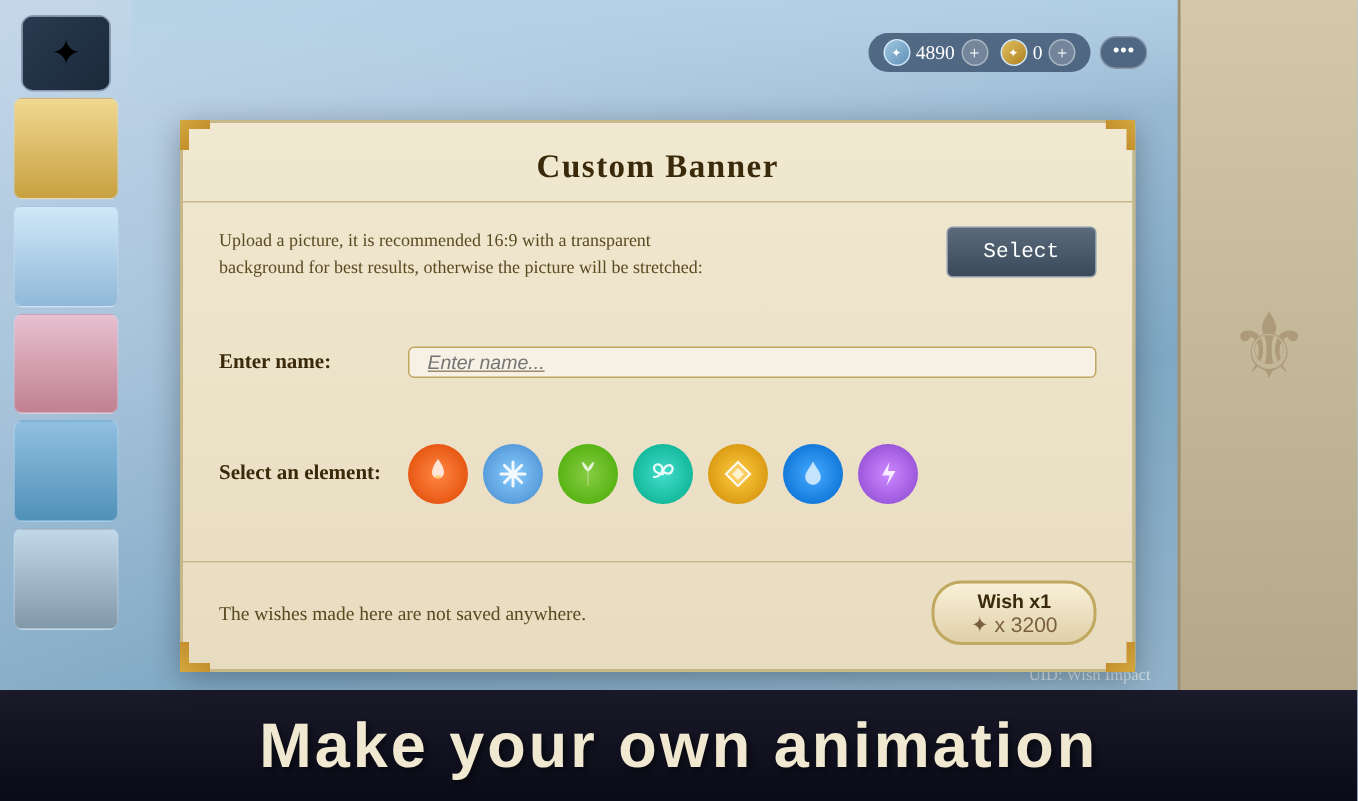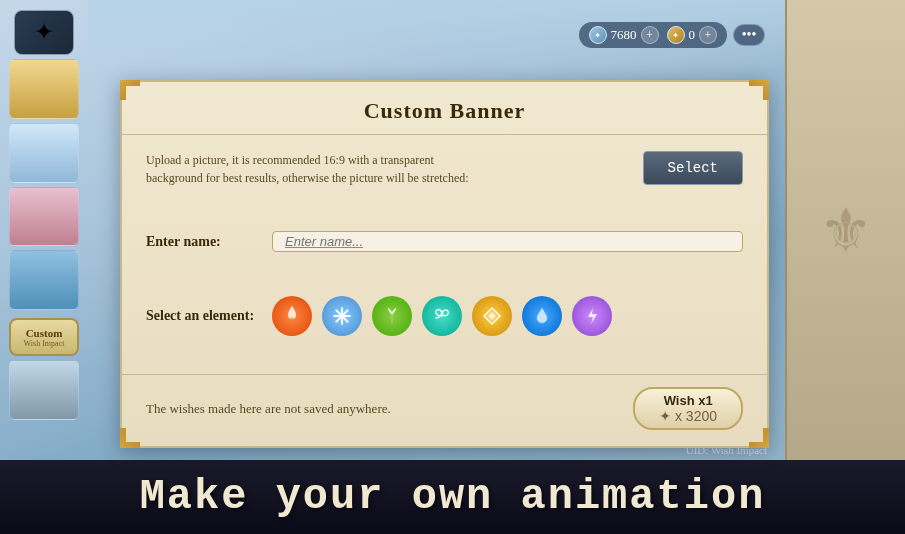--- a/index.html
+++ b/index.html
@@ -177,21 +177,21 @@
       font-size: 14px;
       cursor: pointer;
       margin-left: 6px;
     }
 
     
     .dialog {
       position: absolute;
       top: 80px;
       left: 120px;
-      right: 136px;
+      right: 148px;
       background: linear-gradient(180deg, #f0e8d0 0%, #e8dcc0 100%);
       border-radius: 4px;
       border: 2px solid #c8b888;
       box-shadow: 0 4px 20px rgba(0,0,0,0.3);
       z-index: 20;
       padding-bottom: 16px;
     }
 
     
     .corner {
@@ -383,21 +383,21 @@
       display: flex;
       align-items: center;
       justify-content: center;
       z-index: 5;
     }
 
     .bottom-title-text {
       font-size: 42px;
       font-weight: 900;
       color: #f0e8d0;
-      font-family: Liberation Mono, monospace;
+      font-family: Liberation Sans, sans-serif;
       letter-spacing: 2px;
       text-shadow: 2px 2px 4px rgba(0,0,0,0.5);
     }
 
     
     .uid-text {
       position: absolute;
       bottom: 78px;
       right: 138px;
       font-size: 11px;
@@ -418,36 +418,32 @@
 <div class="bg-main"></div>
 
 <div class="sidebar">
   <div class="sidebar-top-icon">
     <span style="font-size:24px;">✦</span>
   </div>
   <div class="sidebar-char char1"></div>
   <div class="sidebar-char char2"></div>
   <div class="sidebar-char char3"></div>
   <div class="sidebar-char char4"></div>
-  <div class="sidebar-custom-btn">
-    <span class="label">Custom</span>
-    <span class="sublabel">Wish Impact</span>
-  </div>
   <div class="sidebar-char char5"></div>
 </div>
 
 <div class="right-panel">
   <div class="right-panel-design">⚜</div>
 </div>
 
 <div class="top-bar">
   <div class="currency-group">
     <div class="currency-item">
       <div class="gem-icon">✦</div>
-      <span>7680</span>
+      <span>4890</span>
       <div class="plus-btn">+</div>
     </div>
     <div class="currency-item">
       <div class="gem-icon" style="background: linear-gradient(135deg, #e0c060, #b08020);">✦</div>
       <span>0</span>
       <div class="plus-btn">+</div>
     </div>
   </div>
   <div class="more-btn">
     <span>•••</span>

